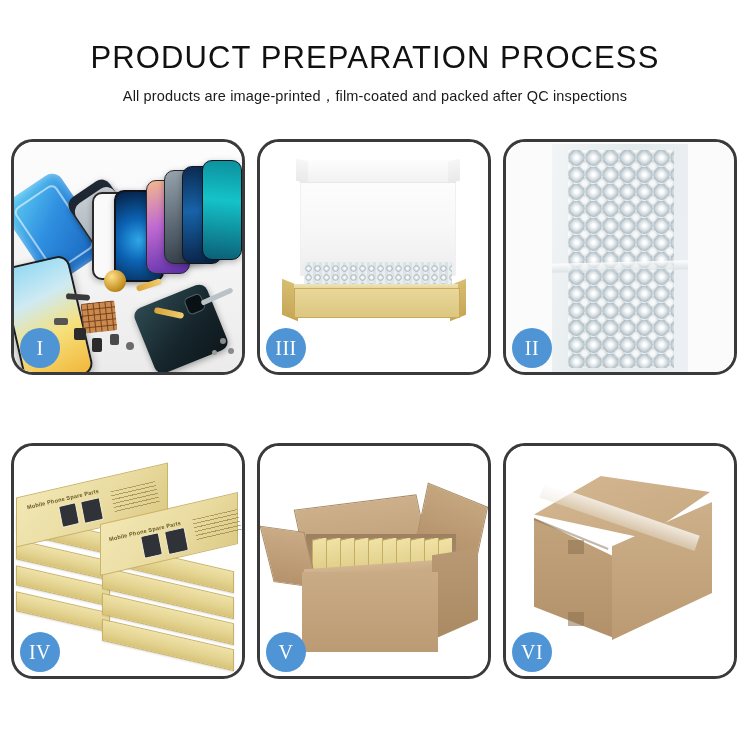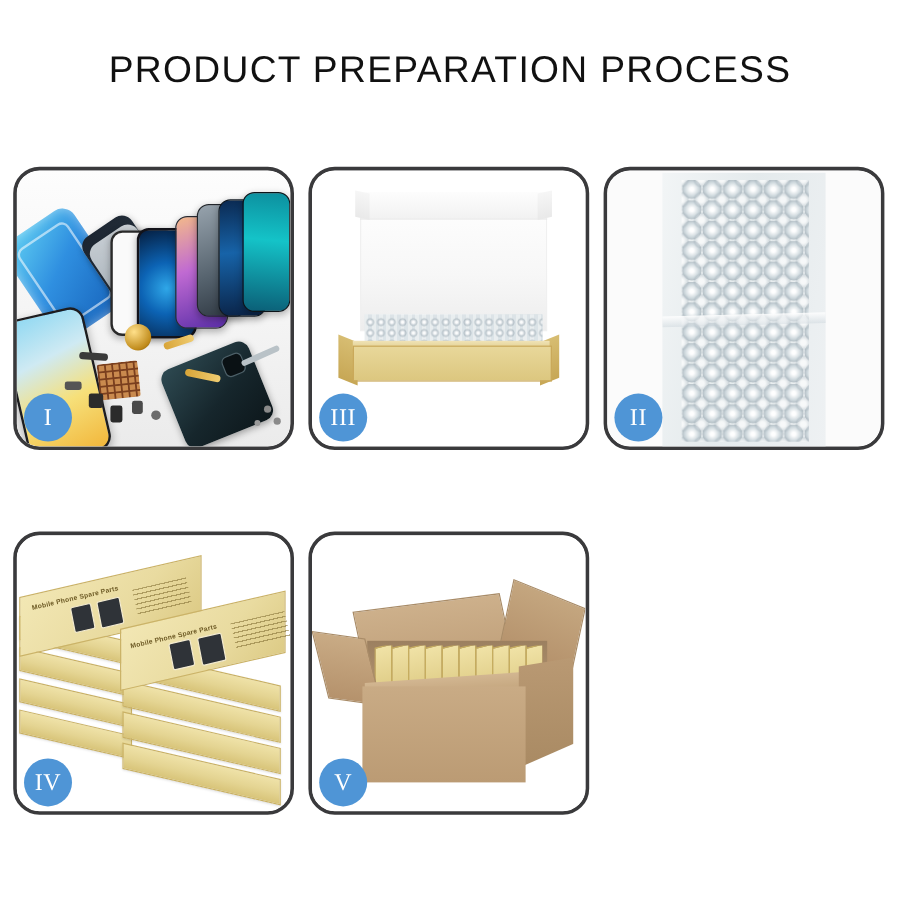--- a/index.html
+++ b/index.html
@@ -369,20 +369,21 @@
   }
   .p6 .seam {
     position:absolute; background: rgba(120,96,66,.45);
   }
 </style>
 </head>
 <body>
 
 <div class="header">
   <h1 class="page-title">PRODUCT PREPARATION PROCESS</h1>
+  <p class="page-subtitle">All products are image-printed，film-coated and packed after QC inspections</p>
 </div>
 
 <div class="grid">
 
   <div class="panel p1">
     <div class="panel-media">
       <div class="stage"></div>
       <div class="adh"></div>
       <div class="ph ph-a"></div>
       <div class="ph ph-b"></div>
@@ -489,14 +490,27 @@
         <div class="slab" style="left:126px;"></div>
       </div>
       <div class="flap-left"></div>
       <div class="flap-front"></div>
       <div class="side"></div>
       <div class="front"></div>
     </div>
     <div class="badge">V</div>
   </div>
 
+  <div class="panel p6">
+    <div class="panel-media">
+      <div class="stage"></div>
+      <div class="top"></div>
+      <div class="lft"></div>
+      <div class="rgt"></div>
+      <div class="tape"></div>
+      <div class="seam" style="left:28px; top:72px; width:80px; height:2px; transform:rotate(22deg); transform-origin:left center;"></div>
+      <div class="tab" style="left:62px; top:94px;"></div>
+      <div class="tab" style="left:62px; top:166px;"></div>
+    </div>
+    <div class="badge">VI</div>
+  </div>
 
 </div>
 
 </body></html>

